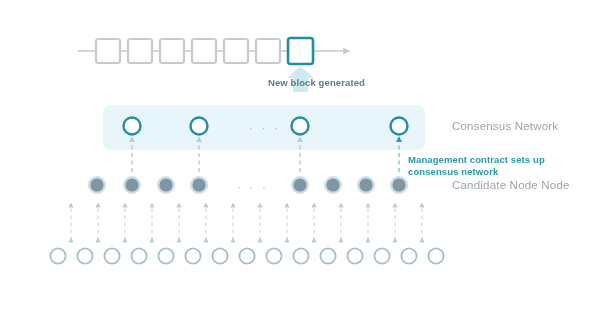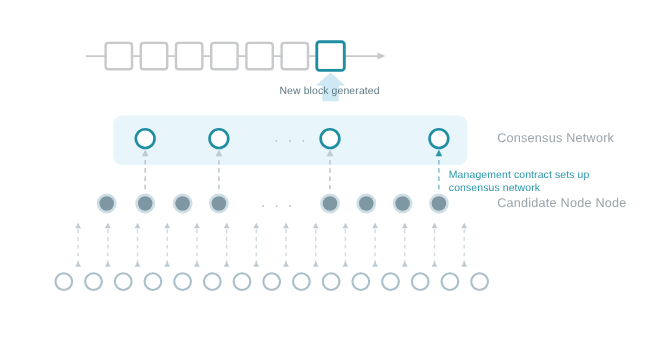--- a/index.html
+++ b/index.html
@@ -7,21 +7,21 @@
     width:600px;height:311px;
     background:#ffffff;
     font-family:"Liberation Sans", sans-serif;
     overflow:hidden;
     position:relative;
   }
   #stage{position:absolute;left:0;top:0;width:600px;height:311px;}
   #svgroot{position:absolute;left:0;top:0;}
   .lbl{position:absolute;white-space:pre;}
   .lbl-gray{color:#9aa5ab;font-size:11.5px;letter-spacing:.2px;}
-  .lbl-teal{color:#2a97ab;font-size:9.5px;line-height:12px;letter-spacing:.1px;}
+  .lbl-teal{color:#2a97ab;font-size:9.5px;line-height:12px;letter-spacing:.1px;font-weight:bold;}
   .lbl-newblock{color:#5f7b86;font-size:9.5px;letter-spacing:.1px;}
 </style>
 </head>
 <body>
 
 <div id="stage">
 
   <svg id="svgroot" width="600" height="311" viewBox="0 0 600 311">
     <defs>
       <marker id="ar-gray" markerWidth="6" markerHeight="6" refX="3" refY="3" orient="auto">
@@ -126,21 +126,21 @@
       <circle cx="274" cy="256" r="7.6" fill="#ffffff" stroke="#a9bfc9" stroke-width="1.9"></circle>
       <circle cx="301" cy="256" r="7.6" fill="#ffffff" stroke="#a9bfc9" stroke-width="1.9"></circle>
       <circle cx="328" cy="256" r="7.6" fill="#ffffff" stroke="#a9bfc9" stroke-width="1.9"></circle>
       <circle cx="355" cy="256" r="7.6" fill="#ffffff" stroke="#a9bfc9" stroke-width="1.9"></circle>
       <circle cx="382" cy="256" r="7.6" fill="#ffffff" stroke="#a9bfc9" stroke-width="1.9"></circle>
       <circle cx="409" cy="256" r="7.6" fill="#ffffff" stroke="#a9bfc9" stroke-width="1.9"></circle>
       <circle cx="436" cy="256" r="7.6" fill="#ffffff" stroke="#a9bfc9" stroke-width="1.9"></circle>
     </g>
   </svg>
 
-  <div class="lbl lbl-newblock" style="left:254px;top:77px;">New block generated</div>
+  <div class="lbl lbl-newblock" style="left:268px;top:77px;font-weight:bold;">New block generated</div>
 
   <div class="lbl lbl-gray" style="left:249px;top:120px;letter-spacing:2.2px;font-size:13px;color:#b3bcc2;">· · ·</div>
 
   <div class="lbl lbl-gray" style="left:452px;top:120px;">Consensus Network</div>
 
   <div class="lbl lbl-teal" style="left:408px;top:154px;">Management contract sets up</div>
   <div class="lbl lbl-teal" style="left:408px;top:166px;">consensus network</div>
 
   <div class="lbl lbl-gray" style="left:237px;top:179px;letter-spacing:2.2px;font-size:13px;color:#b3bcc2;">· · ·</div>
 

